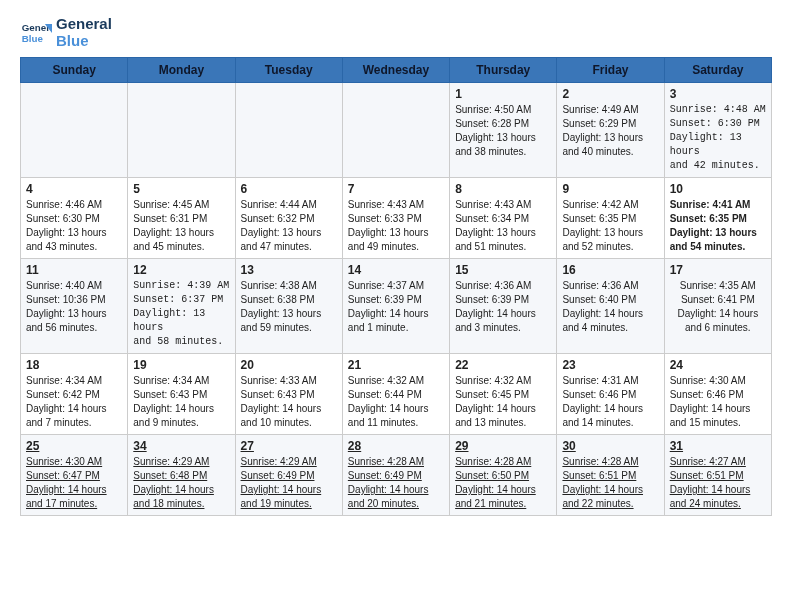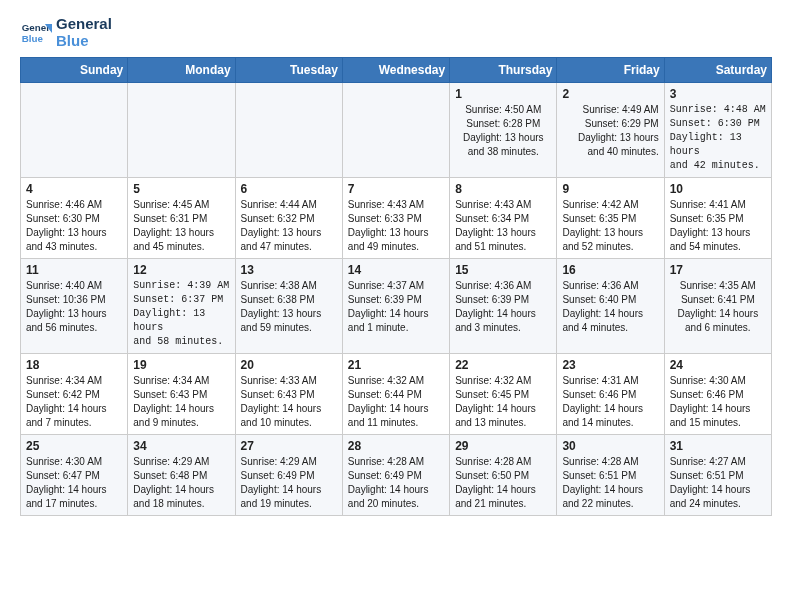--- a/index.html
+++ b/index.html
@@ -42,25 +42,25 @@
       color: #333;
       margin-top: 2px;
     }
     .calendar {
       width: 100%;
       border-collapse: collapse;
       border: 1px solid #ccc;
     }
     .calendar th {
       background: #3a76b8;
-      color: #ffffff;
+      color: #0f172a;
       font-size: 12px;
       font-weight: bold;
       padding: 5px 4px;
-      text-align: right;
+      text-align: center;
       border: 1px solid #2a66a8;
     }
     .calendar td {
       vertical-align: top;
       padding: 4px 5px;
       border: 1px solid #ccc;
       width: calc(100% / 7);
       min-height: 80px;
       font-size: 10.5px;
       color: #222;
@@ -84,21 +84,21 @@
       color: #222;
     }
     .empty {
       background: #f5f7fa;
     }
     
     .row-1 td { background: #fff; }
     .row-2 td { background: #f0f4f8; }
     .row-3 td { background: #fff; }
     .row-4 td { background: #f0f4f8; }
-    .row-5 td { background: #fff; }
+    .row-5 td { background: #fff; text-decoration: underline; }
   </style>
 </head>
 <body>
 
 <div class="page">
   <div class="header">
     <div class="logo">
       <svg class="logo-icon" viewBox="0 0 36 36">
         <rect x="0" y="0" width="36" height="36" rx="4" fill="#fff"></rect>
         <text x="2" y="16" font-size="11" font-weight="bold" fill="#1a3a5c" font-family="Arial">General</text>
@@ -129,28 +129,28 @@
         </tr>
     </thead>
     <tbody id="calendar-body">
     <tr class="row-1">
           <td class="empty"></td>
           <td class="empty"></td>
           <td class="empty"></td>
           <td class="empty"></td>
           <td>
             <span class="day-number">1</span>
-            <div class="day-info" style="white-space: pre-line; text-align: center;">Sunrise: 4:50 AM
+            <div class="day-info" style="white-space: pre-line;">Sunrise: 4:50 AM
 Sunset: 6:28 PM
 Daylight: 13 hours
 and 38 minutes.</div>
           </td>
           <td>
             <span class="day-number">2</span>
-            <div class="day-info" style="white-space: pre-line; text-align: right;">Sunrise: 4:49 AM
+            <div class="day-info" style="white-space: pre-line;">Sunrise: 4:49 AM
 Sunset: 6:29 PM
 Daylight: 13 hours
 and 40 minutes.</div>
           </td>
           <td>
             <span class="day-number">3</span>
             <div class="day-info" style="white-space: pre-line; font-family: Liberation Mono, monospace;">Sunrise: 4:48 AM
 Sunset: 6:30 PM
 Daylight: 13 hours
 and 42 minutes.</div>
@@ -194,21 +194,21 @@
           </td>
           <td>
             <span class="day-number">9</span>
             <div class="day-info" style="white-space: pre-line;">Sunrise: 4:42 AM
 Sunset: 6:35 PM
 Daylight: 13 hours
 and 52 minutes.</div>
           </td>
           <td>
             <span class="day-number">10</span>
-            <div class="day-info" style="white-space: pre-line;">Sunrise: 4:41 AM
+            <div class="day-info" style="white-space: pre-line; font-weight: bold;">Sunrise: 4:41 AM
 Sunset: 6:35 PM
 Daylight: 13 hours
 and 54 minutes.</div>
           </td>
         </tr>
         <tr class="row-3">
           <td>
             <span class="day-number">11</span>
             <div class="day-info" style="white-space: pre-line;">Sunrise: 4:40 AM
 Sunset: 10:36 PM

